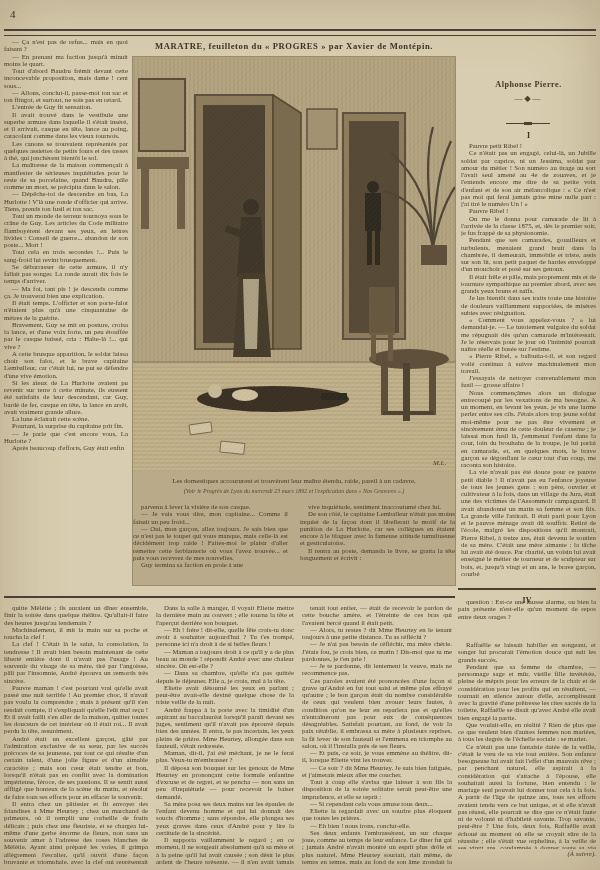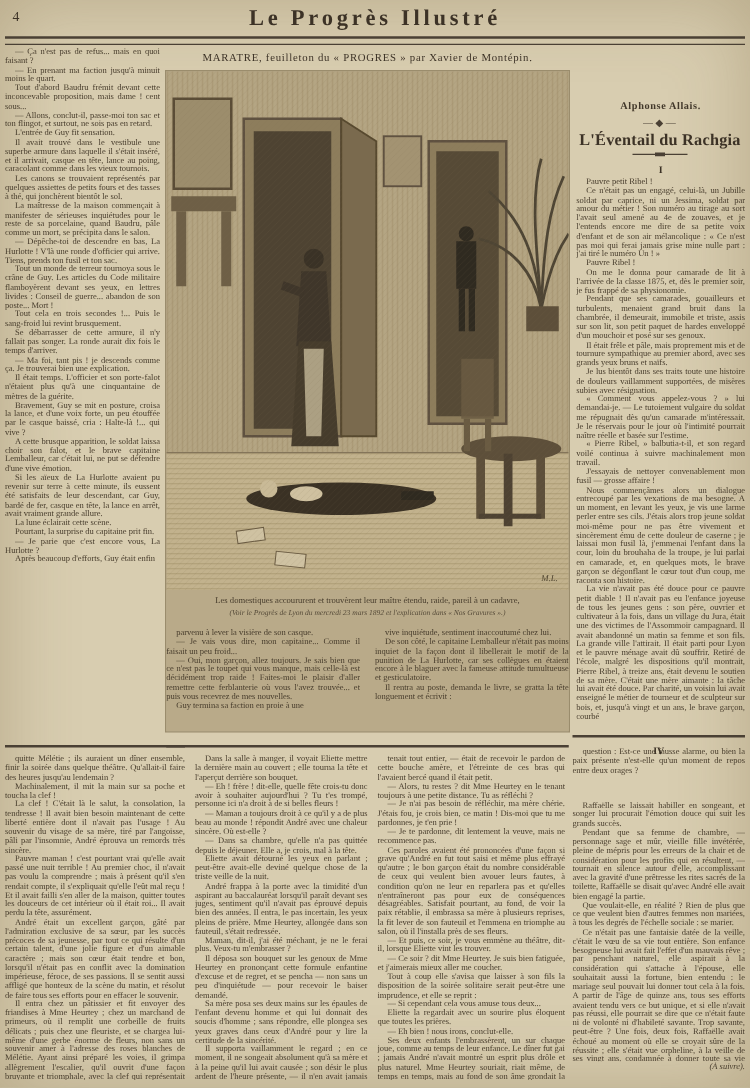--- a/index.html
+++ b/index.html
@@ -13,21 +13,21 @@
             font-size:18px;font-weight:bold;letter-spacing:3px;color:#3c3226;}
   .headrule{position:absolute;left:4px;top:29px;width:592px;height:4px;
             border-top:2px solid #4a4034;border-bottom:1px solid #4a4034;}
   
   .colbox{position:absolute;overflow:hidden;text-align:justify;
           font-size:6.8px;line-height:7.25px;color:#463b2b;
           -webkit-hyphens:auto;hyphens:auto;}
   .colbox p{margin:0;text-indent:8px;}
   
   .headline{position:absolute;left:133px;top:41px;width:322px;text-align:center;
-            font-size:8.6px;font-weight:normal;letter-spacing:.6px;color:#3c3226;}
+            font-size:8.6px;font-weight:bold;letter-spacing:.6px;color:#3c3226;}
   .illus{position:absolute;left:133px;top:57px;width:322px;height:528px;
          background:#b9aa89;outline:1px solid #9a8c6c;text-align:center;}
   .caption{position:absolute;left:120px;top:477px;width:348px;text-align:center;
            font-size:6.9px;color:#463b2b;}
   .credit{position:absolute;left:120px;top:488px;width:348px;text-align:center;
           font-style:italic;font-size:6px;color:#554a38;}
   
   .epigraph{position:absolute;left:468px;top:36px;width:126px;
             font-style:italic;font-size:7.6px;line-height:9px;text-align:justify;color:#4a3f2e;}
   .sig{position:absolute;left:461px;top:80px;width:135px;text-align:center;
@@ -43,21 +43,20 @@
   
   .secrule{position:absolute;height:2px;background:#4a4034;}
   .asuivre{text-align:right;font-style:italic;text-indent:0;}
 </style>
 </head>
 <body>
 
 <div id="page">
 
   <div class="pageno">4</div>
-  <div class="masthead">Le Progrès Illustré</div>
   <div class="headrule"></div>
 
   <div class="colbox" style="left:4px;top:38px;width:124px;height:553px;">
       <p>— Ça n'est pas de refus... mais en quoi faisant ?</p>
       <p>— En prenant ma faction jusqu'à minuit moins le quart.</p>
       <p>Tout d'abord Baudru frémit devant cette inconcevable proposition, mais dame ! cent sous...</p>
       <p>— Allons, conclut-il, passe-moi ton sac et ton flingot, et surtout, ne sois pas en retard.</p>
       <p>L'entrée de Guy fit sensation.</p>
       <p>Il avait trouvé dans le vestibule une superbe armure dans laquelle il s'était inséré, et il arrivait, casque en tête, lance au poing, caracolant comme dans les vieux tournois.</p>
       <p>Les canons se trouvaient représentés par quelques assiettes de petits fours et des tasses à thé, qui jonchèrent bientôt le sol.</p>
@@ -172,23 +171,22 @@
       <p>— Je vais vous dire, mon capitaine... Comme il faisait un peu froid...</p>
       <p>— Oui, mon garçon, allez toujours. Je sais bien que ce n'est pas le toupet qui vous manque, mais celle-là est décidément trop raide ! Faites-moi le plaisir d'aller remettre cette ferblanterie où vous l'avez trouvée... et puis vous recevrez de mes nouvelles.</p>
       <p>Guy termina sa faction en proie à une</p>
     </div>
   <div class="colbox" style="left:300px;top:503px;width:155px;height:88px;">
       <p>vive inquiétude, sentiment inaccoutumé chez lui.</p>
       <p>De son côté, le capitaine Lemballeur n'était pas moins inquiet de la façon dont il libellerait le motif de la punition de La Hurlotte, car ses collègues en étaient encore à le blaguer avec la fameuse attitude tumultueuse et gesticulatoire.</p>
       <p>Il rentra au poste, demanda le livre, se gratta la tête longuement et écrivit :</p>
     </div>
 
-  <div class="sig">Alphonse Allais.</div>
+  <div class="sig">Alphonse Pierre.</div>
   <div class="ornament">—◆—</div>
-  <div class="artitle">L'Éventail du Rachgia</div>
   <div class="artrule"></div>
   <div class="numeral" style="left:461px;top:131px;width:135px;">I</div>
   <div class="colbox" style="left:461px;top:142px;width:135px;height:449px;">
       <p>Pauvre petit Ribel !</p>
       <p>Ce n'était pas un engagé, celui-là, un Jubille soldat par caprice, ni un Jessima, soldat par amour du métier ! Son numéro au tirage au sort l'avait seul amené au 4e de zouaves, et je l'entends encore me dire de sa petite voix d'enfant et de son air mélancolique : « Ce n'est pas moi qui ferai jamais grise mine nulle part : j'ai tiré le numéro Un ! »</p>
       <p>Pauvre Ribel !</p>
       <p>On me le donna pour camarade de lit à l'arrivée de la classe 1875, et, dès le premier soir, je fus frappé de sa physionomie.</p>
       <p>Pendant que ses camarades, gouailleurs et turbulents, menaient grand bruit dans la chambrée, il demeurait, immobile et triste, assis sur son lit, son petit paquet de hardes enveloppé d'un mouchoir et posé sur ses genoux.</p>
       <p>Il était frêle et pâle, mais proprement mis et de tournure sympathique au premier abord, avec ses grands yeux bruns et naïfs.</p>
       <p>Je lus bientôt dans ses traits toute une histoire de douleurs vaillamment supportées, de misères subies avec résignation.</p>

